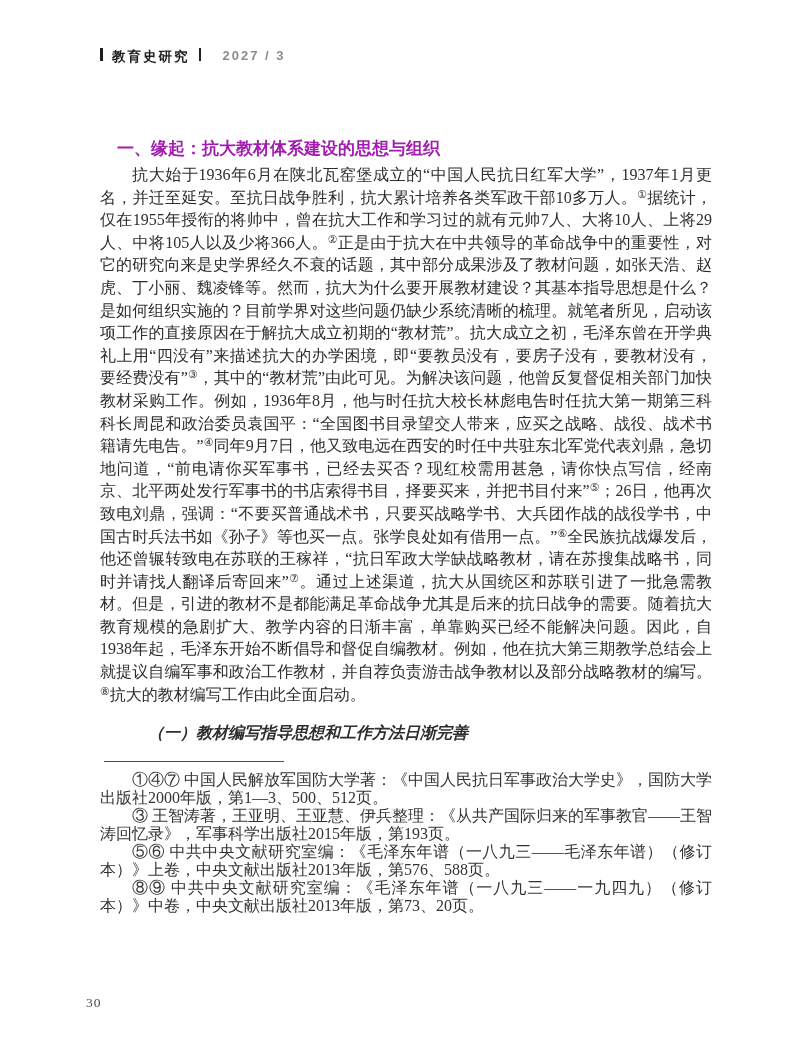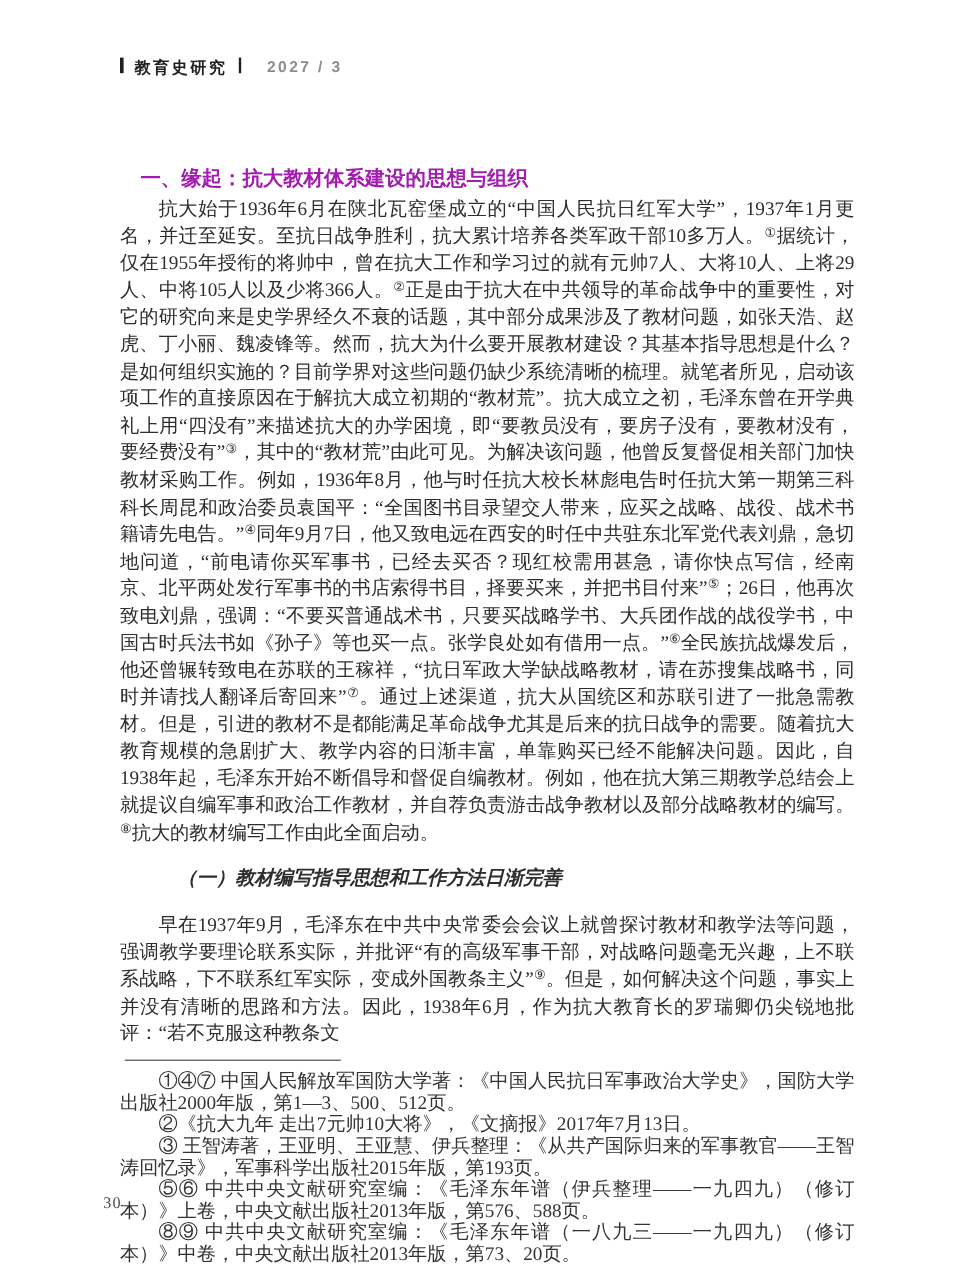--- a/index.html
+++ b/index.html
@@ -116,27 +116,25 @@
     <span class="header-bar"></span>
     <span class="journal-title">教育史研究</span>
     <span class="header-bar thin"></span>
     <span class="issue-number">2027 / 3</span>
   </div>
 
   <h2 class="section-heading">一、缘起：抗大教材体系建设的思想与组织</h2>
 
   <p class="body-para">抗大始于1936年6月在陕北瓦窑堡成立的“中国人民抗日红军大学”，1937年1月更名，并迁至延安。至抗日战争胜利，抗大累计培养各类军政干部10多万人。<sup>①</sup>据统计，仅在1955年授衔的将帅中，曾在抗大工作和学习过的就有元帅7人、大将10人、上将29人、中将105人以及少将366人。<sup>②</sup>正是由于抗大在中共领导的革命战争中的重要性，对它的研究向来是史学界经久不衰的话题，其中部分成果涉及了教材问题，如张天浩、赵虎、丁小丽、魏凌锋等。然而，抗大为什么要开展教材建设？其基本指导思想是什么？是如何组织实施的？目前学界对这些问题仍缺少系统清晰的梳理。就笔者所见，启动该项工作的直接原因在于解抗大成立初期的“教材荒”。抗大成立之初，毛泽东曾在开学典礼上用“四没有”来描述抗大的办学困境，即“要教员没有，要房子没有，要教材没有，要经费没有”<sup>③</sup>，其中的“教材荒”由此可见。为解决该问题，他曾反复督促相关部门加快教材采购工作。例如，1936年8月，他与时任抗大校长林彪电告时任抗大第一期第三科科长周昆和政治委员袁国平：“全国图书目录望交人带来，应买之战略、战役、战术书籍请先电告。”<sup>④</sup>同年9月7日，他又致电远在西安的时任中共驻东北军党代表刘鼎，急切地问道，“前电请你买军事书，已经去买否？现红校需用甚急，请你快点写信，经南京、北平两处发行军事书的书店索得书目，择要买来，并把书目付来”<sup>⑤</sup>；26日，他再次致电刘鼎，强调：“不要买普通战术书，只要买战略学书、大兵团作战的战役学书，中国古时兵法书如《孙子》等也买一点。张学良处如有借用一点。”<sup>⑥</sup>全民族抗战爆发后，他还曾辗转致电在苏联的王稼祥，“抗日军政大学缺战略教材，请在苏搜集战略书，同时并请找人翻译后寄回来”<sup>⑦</sup>。通过上述渠道，抗大从国统区和苏联引进了一批急需教材。但是，引进的教材不是都能满足革命战争尤其是后来的抗日战争的需要。随着抗大教育规模的急剧扩大、教学内容的日渐丰富，单靠购买已经不能解决问题。因此，自1938年起，毛泽东开始不断倡导和督促自编教材。例如，他在抗大第三期教学总结会上就提议自编军事和政治工作教材，并自荐负责游击战争教材以及部分战略教材的编写。<sup>⑧</sup>抗大的教材编写工作由此全面启动。</p>
   <p class="sub-heading">（一）教材编写指导思想和工作方法日渐完善</p>
-  <p class="body-para">早在1937年9月，毛泽东在中共中央常委会会议上就曾探讨教材和教学法等问题，强调教学要理论联系实际，并批评“有的高级军事干部，对战略问题毫无兴趣，上不联系战略，下不联系红军实际，变成外国教条主义”<sup>⑨</sup>。但是，如何解决这个问题，事实上并没有清晰的思路和方法。因此，1938年6月，作为抗大教育长的罗瑞卿仍尖锐地批评：“若不克服这种教条文</p>
 
   <div class="footnote-separator"></div>
 
   <div class="footnotes">
     <p>①④⑦ 中国人民解放军国防大学著：《中国人民抗日军事政治大学史》，国防大学出版社2000年版，第1—3、500、512页。</p>
-    <p>②《抗大九年 走出7元帅10大将》，《文摘报》2017年7月13日。</p>
     <p>③ 王智涛著，王亚明、王亚慧、伊兵整理：《从共产国际归来的军事教官——王智涛回忆录》，军事科学出版社2015年版，第193页。</p>
-    <p>⑤⑥ 中共中央文献研究室编：《毛泽东年谱（伊兵整理——一九四九）（修订本）》上卷，中央文献出版社2013年版，第576、588页。</p>
+    <p>⑤⑥ 中共中央文献研究室编：《毛泽东年谱（一八九三——毛泽东年谱）（修订本）》上卷，中央文献出版社2013年版，第576、588页。</p>
     <p>⑧⑨ 中共中央文献研究室编：《毛泽东年谱（一八九三——一九四九）（修订本）》中卷，中央文献出版社2013年版，第73、20页。</p>
   </div>
 
   <div class="page-number">30</div>
 
 </div>
 
 </body></html>

